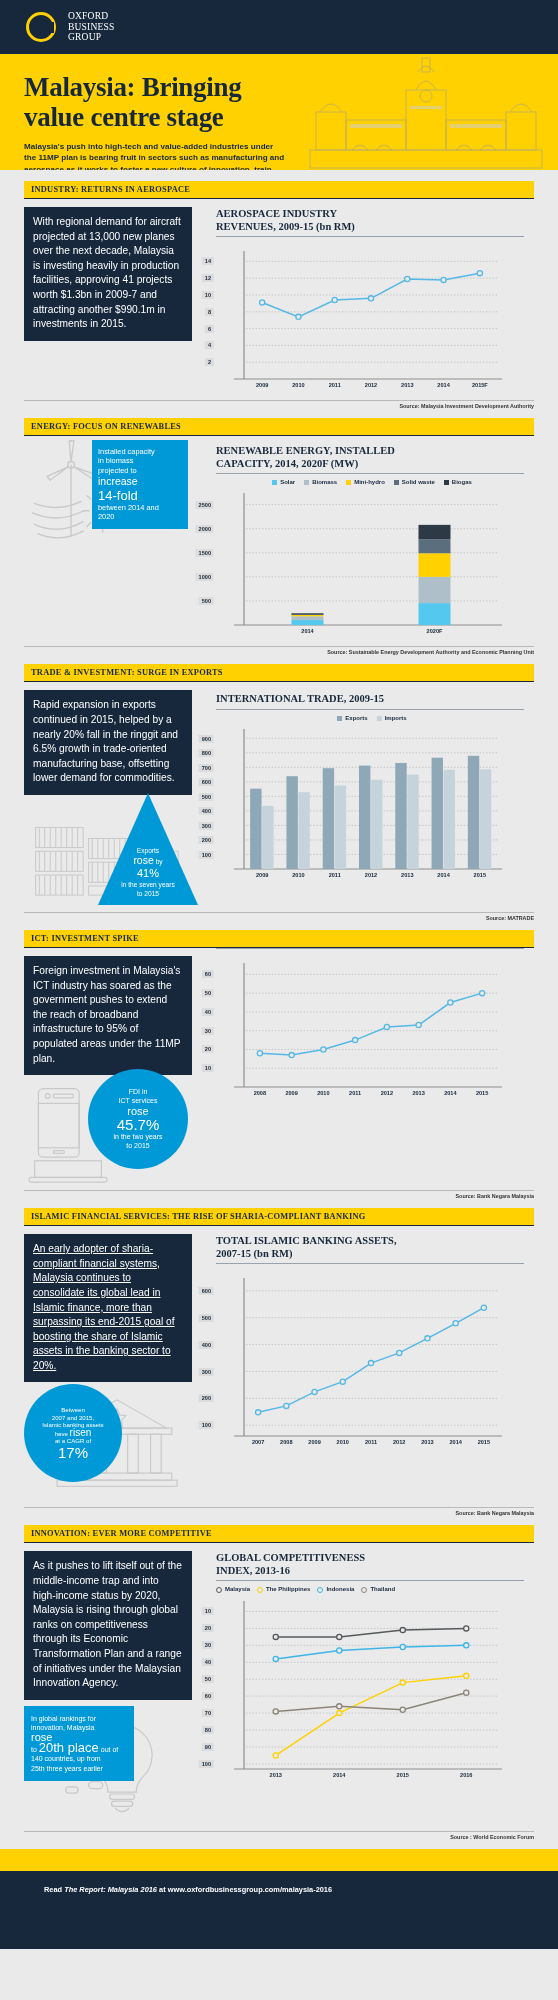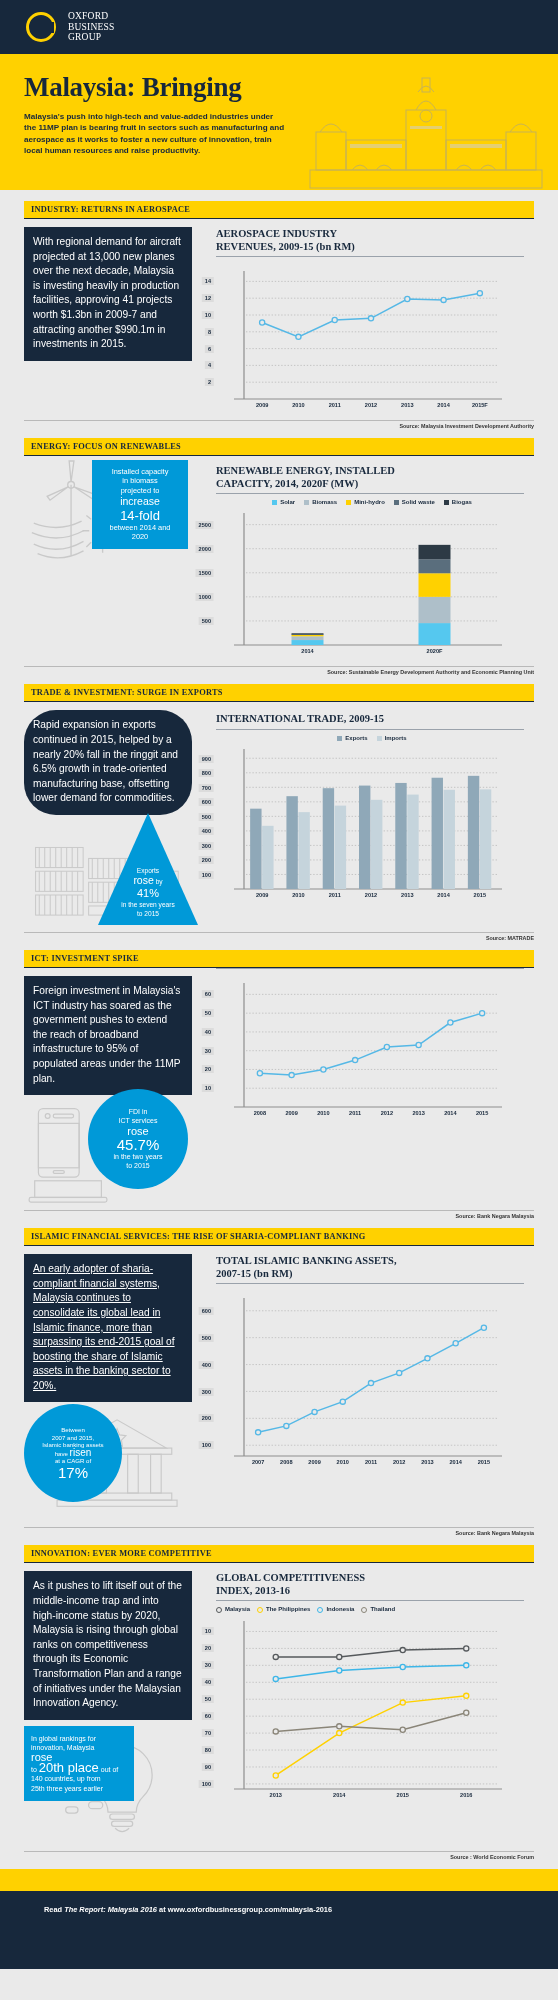--- a/index.html
+++ b/index.html
@@ -13,21 +13,21 @@
   }
 
   
   .topbar { background:#17283c; height:54px; position:relative; }
   .logo-wrap { position:absolute; left:24px; top:8px; display:flex; align-items:center; gap:6px; }
   .logo-mark { width:38px; height:38px; position:relative; }
   .logo-mark svg { display:block; }
   .logo-text { color:#fff; font-family:"Liberation Serif", serif; font-weight:normal;
                font-size:9.5px; line-height:10.5px; letter-spacing:.2px; }
 
-  .hero { background:#ffd100; padding:18px 0 24px 0; position:relative; overflow:hidden; height:136px; }
+  .hero { background:#ffd100; padding:18px 0 24px 0; position:relative; overflow:hidden; height:116px; }
   .hero h1 { font-family:"Liberation Serif", serif; font-size:27px; line-height:30px;
              color:#17283c; margin:0 0 9px 24px; font-weight:bold; letter-spacing:-.3px; }
   .hero p { font-size:8.1px; line-height:11.3px; color:#17283c; margin-left:24px;
             max-width:262px; font-weight:bold; }
   .building { position:absolute; right:12px; bottom:0; width:240px; height:120px; opacity:.55; }
 
   
   .section { position:relative; padding:0 24px; }
   .sec-head { background:#ffd100; color:#17283c; font-family:"Liberation Serif", serif;
               font-weight:bold; font-size:8.4px; letter-spacing:.25px;
@@ -58,21 +58,21 @@
           padding:1px 3px; white-space:nowrap; }
   .xlab { position:absolute; top:100%; transform:translateX(-50%); margin-top:3px;
           color:#17283c; font-size:5.6px; font-weight:bold; white-space:nowrap; }
 
   
   .circle { border-radius:50%; background:#0099d8; color:#fff; text-align:center;
             display:flex; flex-direction:column; align-items:center; justify-content:center;
             font-size:7px; line-height:8.4px; }
   .circle .big { font-size:15px; line-height:16px; font-weight:normal; }
   .circle .mid { font-size:11px; line-height:12px; }
-  .bluebox { background:#0099d8; color:#fff; text-align:center; font-size:7.4px;
+  .bluebox { background:#0099d8; color:#fff; text-align:left; font-size:7.4px;
              line-height:9.4px; padding:7px 6px; }
   .bluebox .big { font-size:13px; line-height:15px; }
   .bluebox .mid { font-size:10.5px; line-height:12.5px; }
 
   .footer-strip { background:#ffd100; height:22px; }
   .footer { background:#17283c; height:auto; min-height:78px; padding:14px 0 0 44px; }
   .footer p { color:#fff; font-size:7.4px; font-weight:bold; }
   .footer em { font-style:italic; }
 </style>
 </head>
@@ -90,20 +90,21 @@
       <div>OXFORD</div>
       <div>BUSINESS</div>
       <div>GROUP</div>
     </div>
   </div>
 </div>
 
 <div class="hero">
   <h1>
     <span>Malaysia: Bringing</span><br>
+    <span>value centre stage</span>
   </h1>
   <p>Malaysia's push into high-tech and value-added industries under the 11MP plan is bearing fruit in sectors such as manufacturing and aerospace as it works to foster a new culture of innovation, train local human resources and raise productivity.</p>
   <svg class="building" viewBox="0 0 240 120">
     <g fill="none" stroke="#9a9a9a" stroke-width="1">
       <rect x="100" y="40" width="40" height="60"></rect>
       <path d="M110 40 q10 -18 20 0"></path>
       <rect x="116" y="8" width="8" height="14"></rect>
       <path d="M112 22 q8 -12 16 0"></path>
       <circle cx="120" cy="46" r="6"></circle>
       <rect x="10" y="62" width="30" height="38"></rect>
@@ -248,21 +249,21 @@
     </div>
   </div>
 </div>
 <div class="ruler"></div>
 <div class="source" style="padding-right:24px;">Source:  Sustainable Energy Development Authority and Economic Planning Unit</div>
 
 <div class="section">
   <div class="sec-head">TRADE &amp; INVESTMENT: SURGE IN EXPORTS</div>
   <div class="sec-body">
     <div class="col-left">
-      <div class="darkbox" style="min-height:100px;border-radius:32px;">Rapid expansion in exports continued in 2015, helped by a nearly 20% fall in the ringgit and 6.5% growth in trade-oriented manufacturing base, offsetting lower demand for commodities.</div>
+      <div class="darkbox" style="min-height:100px;">Rapid expansion in exports continued in 2015, helped by a nearly 20% fall in the ringgit and 6.5% growth in trade-oriented manufacturing base, offsetting lower demand for commodities.</div>
       <div style="position:relative;height:112px;">
         <svg viewBox="0 0 170 105" style="position:absolute;left:2px;top:16px;width:160px;height:96px;">
           <g fill="none" stroke="#c9c9c9" stroke-width="1.1">
             <rect x="8" y="18" width="52" height="22"></rect>
               <rect x="8" y="44" width="52" height="22"></rect>
             <rect x="8" y="70" width="52" height="22"></rect>
             <rect x="66" y="30" width="52" height="22"></rect>
               <rect x="66" y="56" width="52" height="22"></rect>
             <rect x="66" y="82" width="52" height="10"></rect>
             <rect x="124" y="44" width="40" height="22"></rect>

